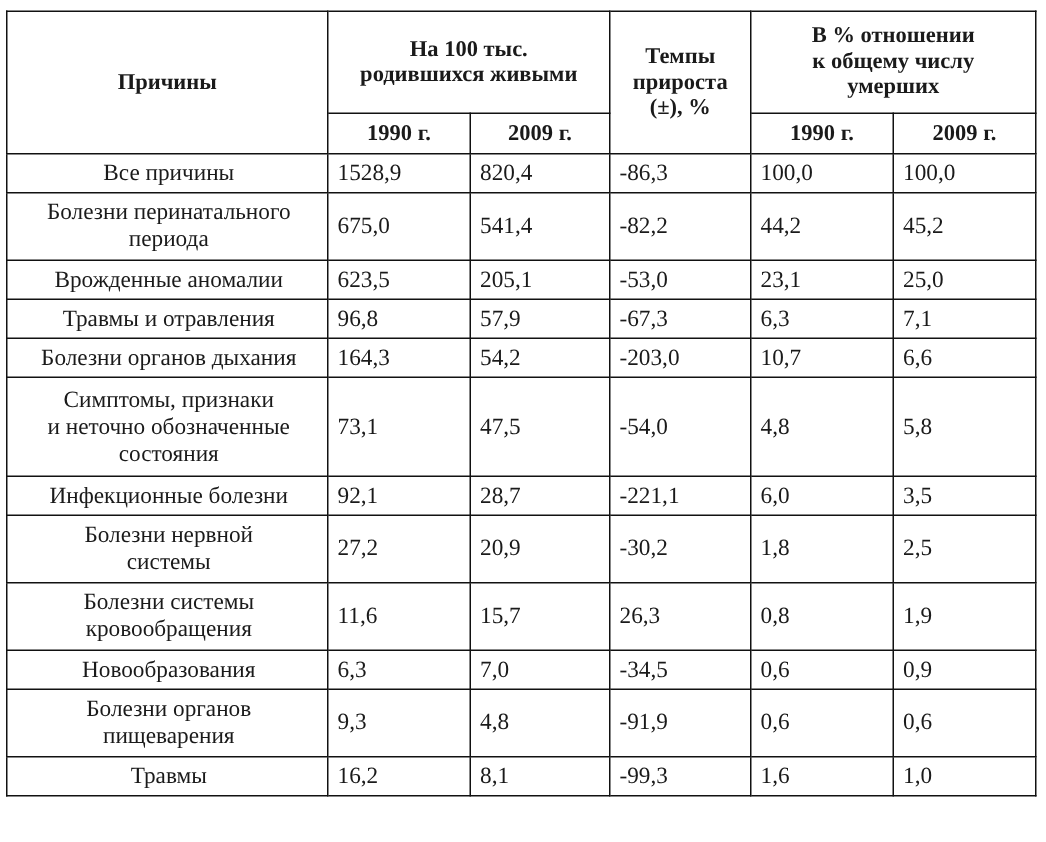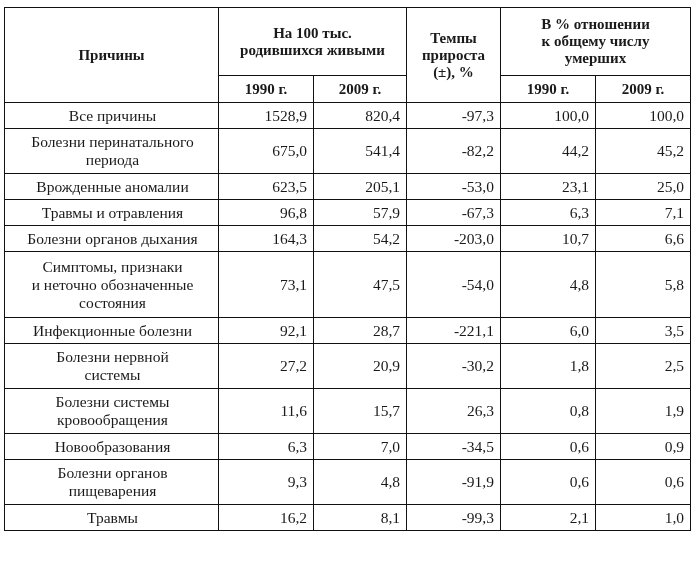--- a/index.html
+++ b/index.html
@@ -36,21 +36,21 @@
     text-align: center;
     font-size: 15px;
     line-height: 17px;
   }
   table.stats td.cause {
     text-align: center;
     padding-left: 8px;
     white-space: pre-line;
   }
   table.stats td.num {
-    text-align: right;
+    text-align: left;
   }
   col.c1 { width: 214px; }
   col.c2 { width: 95px; }
   col.c3 { width: 93px; }
   col.c4 { width: 94px; }
   col.c5 { width: 95px; }
   col.c6 { width: 95px; }
   tr.h-top { height: 68px; }
   tr.h-sub { height: 27px; }
   tr.r1 { height: 26px; }
@@ -87,21 +87,21 @@
       <th>2009 г.</th>
       <th>1990 г.</th>
       <th>2009 г.</th>
     </tr>
   </thead>
   <tbody id="tbody">
   <tr class="r1">
         <td class="cause">Все причины</td>
         <td class="num">1528,9</td>
         <td class="num">820,4</td>
-        <td class="num">-97,3</td>
+        <td class="num">-86,3</td>
         <td class="num">100,0</td>
         <td class="num">100,0</td>
       </tr>
       <tr class="r2">
         <td class="cause">Болезни перинатального
 периода</td>
         <td class="num">675,0</td>
         <td class="num">541,4</td>
         <td class="num">-82,2</td>
         <td class="num">44,2</td>
@@ -182,17 +182,17 @@
         <td class="num">4,8</td>
         <td class="num">-91,9</td>
         <td class="num">0,6</td>
         <td class="num">0,6</td>
       </tr>
       <tr class="r1">
         <td class="cause">Травмы</td>
         <td class="num">16,2</td>
         <td class="num">8,1</td>
         <td class="num">-99,3</td>
-        <td class="num">2,1</td>
+        <td class="num">1,6</td>
         <td class="num">1,0</td>
       </tr>
     </tbody>
 </table>
 
 </body></html>

